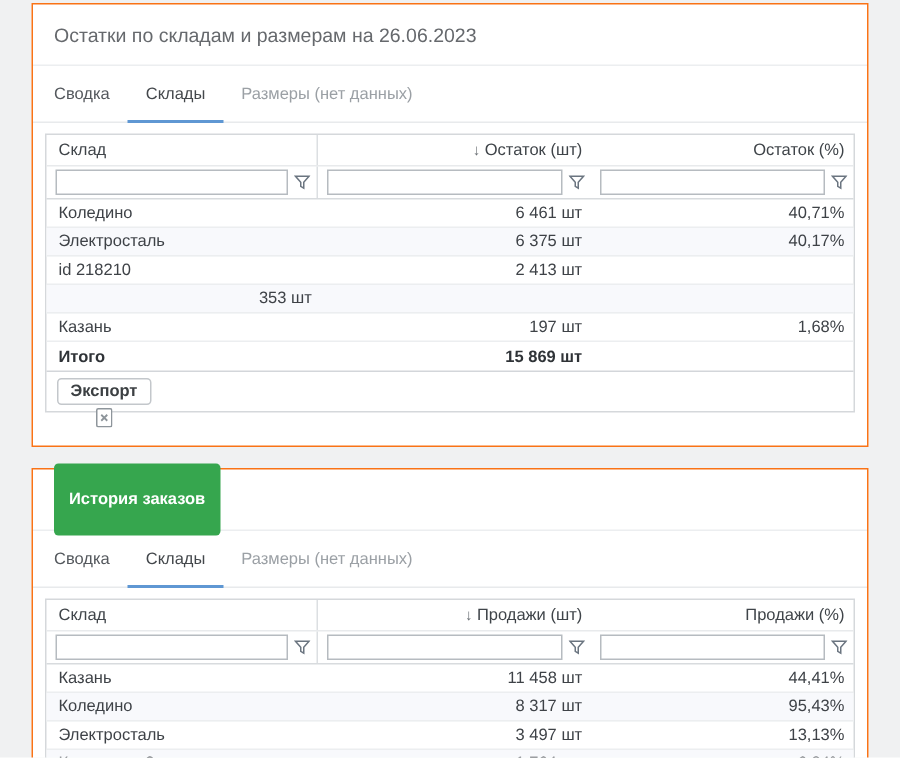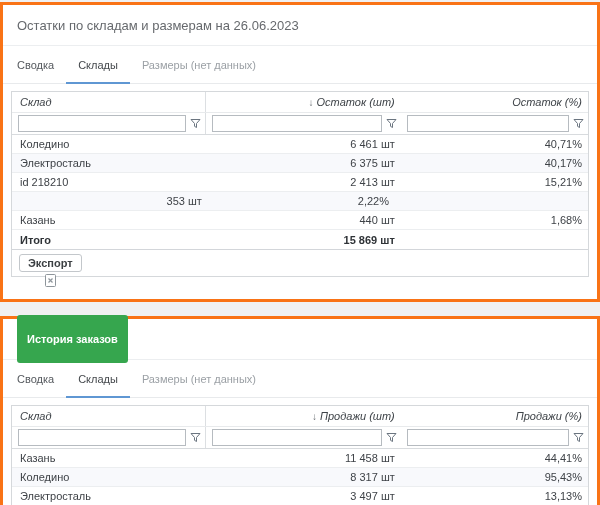--- a/index.html
+++ b/index.html
@@ -4,22 +4,22 @@
 <style>
   html,body{margin:0;padding:0;}
   body{
     width:600px;height:505px;overflow:hidden;
     background:#f0f1f2;
     font-family:"Liberation Sans", sans-serif;
     color:#3e4247;
   }
   .card{
     background:#fff;
-    border:3px solid #f97316;
-    margin:0 0;
+    border:1px solid #f97316;
+    margin:0 21px;
   }
   .card.first{margin-top:2px;}
   .card.second{margin-top:14px;height:300px;}
   .card-header{
     display:flex;align-items:center;justify-content:space-between;
     height:40px;padding:0 8px 0 14px;
     border-bottom:1px solid #eceef0;
   }
   .card-title{font-size:13px;color:#66696d;}
   .green-btn{
@@ -46,21 +46,21 @@
   .tab.disabled{color:#9ba0a5;cursor:default;}
   .grid{
     margin:0 8px;border:1px solid #d5d8db;
     font-size:11px;
   }
   .g-row, .g-header, .g-filter, .g-total{display:flex;align-items:center;}
   .gc{box-sizing:border-box;}
   .c1{width:33.5%;padding-left:8px;}
   .c2{width:34%;text-align:right;padding-right:6px;}
   .c3{width:32.5%;text-align:right;padding-right:6px;}
-  .g-header{height:20px;border-bottom:1px solid #e8eaec;font-style:italic;}
+  .g-header{height:20px;border-bottom:1px solid #e8eaec;}
   .g-header .gc{color:#3f4449;cursor:pointer;}
   .g-header .c2, .g-filter .c2{border-left:1px solid #dcdfe2;height:100%;display:flex;align-items:center;justify-content:flex-end;}
   .g-header .c1{display:flex;align-items:center;height:100%;}
   .g-header .c3{display:flex;align-items:center;justify-content:flex-end;height:100%;}
   .sort{color:#6b7075;margin-right:3px;font-size:10px;}
   .g-filter{height:21px;border-bottom:1px solid #d8dbde;}
   .g-filter .gc{display:flex;align-items:center;height:100%;padding-right:4px;}
   .g-filter .c1{padding-left:6px;}
   .g-filter .c2{padding-left:6px;}
   .g-filter .c3{padding-left:6px;}
@@ -141,29 +141,27 @@
       <div class="gc c3">40,71%</div>
     </div>
     <div class="g-row">
       <div class="gc c1">Электросталь</div>
       <div class="gc c2">6 375 шт</div>
       <div class="gc c3">40,17%</div>
     </div>
     <div class="g-row">
       <div class="gc c1">id 218210</div>
       <div class="gc c2">2 413 шт</div>
-      <div class="gc c3">15,21%</div>
     </div>
     <div class="g-row">
       <div class="gc c2">353 шт</div>
-      <div class="gc c3">2,22%</div>
     </div>
     <div class="g-row">
       <div class="gc c1">Казань</div>
-      <div class="gc c2">440 шт</div>
+      <div class="gc c2">197 шт</div>
       <div class="gc c3">1,68%</div>
     </div>
 
     <div class="g-total">
       <div class="gc c1">Итого</div>
       <div class="gc c2">15 869 шт</div>
       <div class="gc c3"></div>
     </div>
 
     <div class="g-export">

